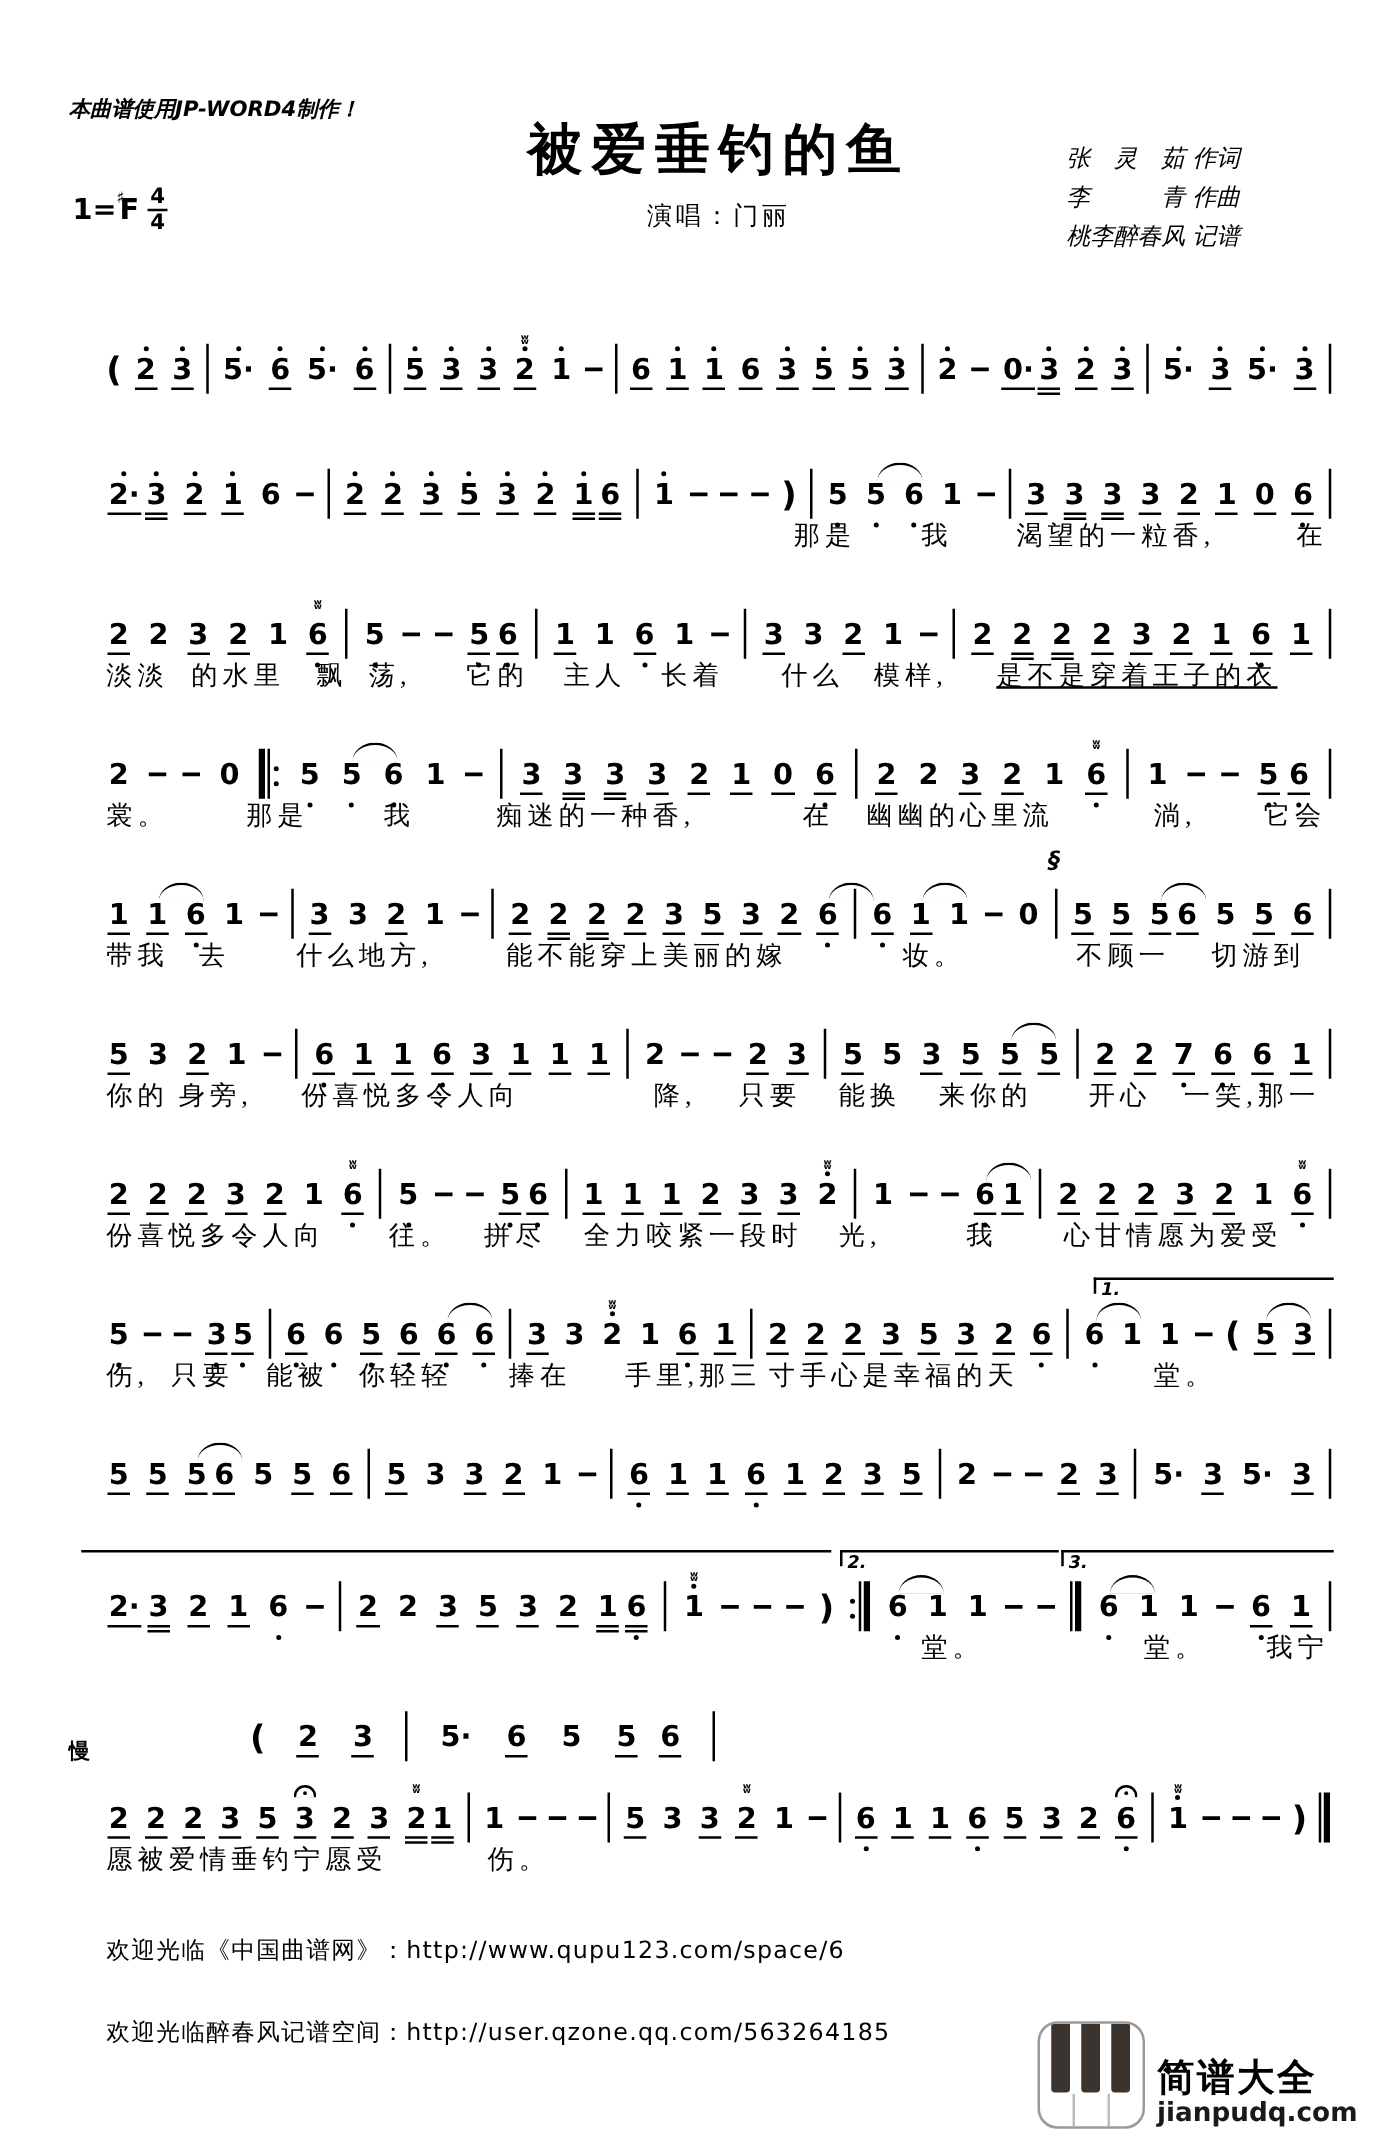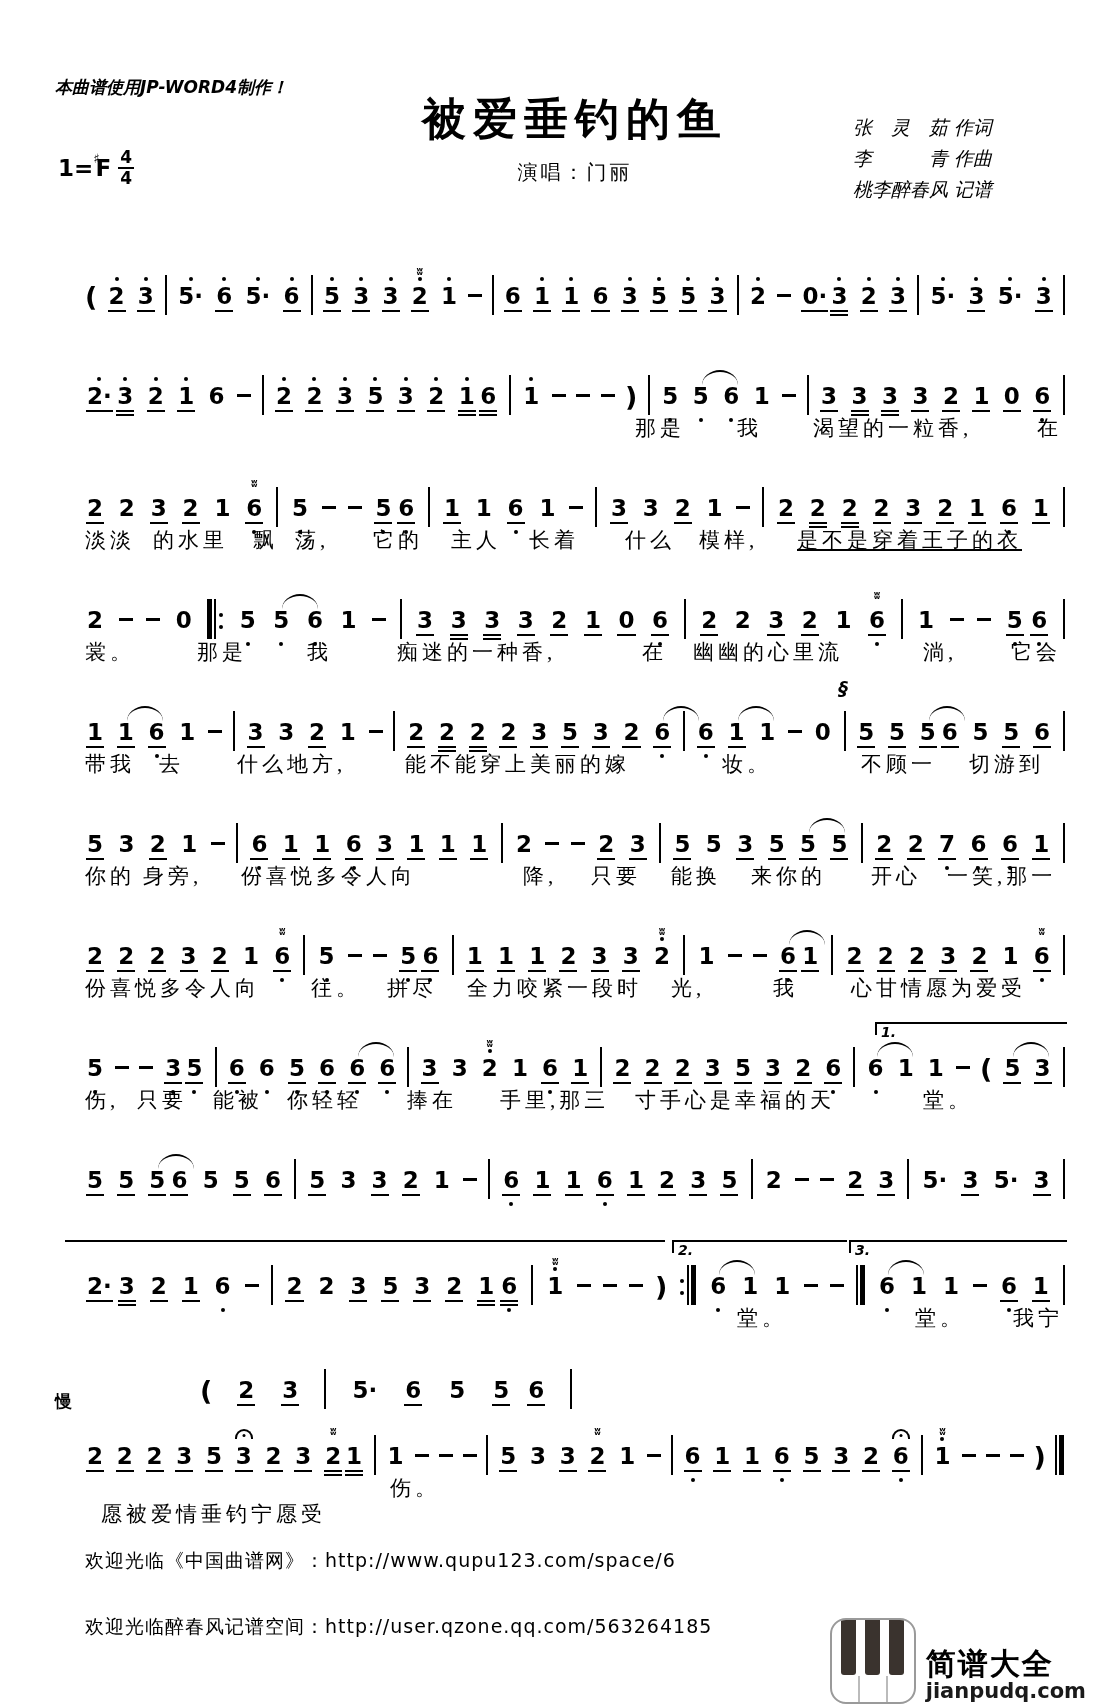--- a/index.html
+++ b/index.html
@@ -550,21 +550,21 @@
             <i class="bar"></i>
           </span>
         </div>
         <div class="lyr">
           <span style="left: 0px;">伤,</span>
           <span style="left: 52px;">只要</span>
           <span style="left: 128px;">能被</span>
           <span style="left: 202px;">你轻轻</span>
           <span style="left: 322px;">捧在</span>
           <span style="left: 415px;">手里,那三</span>
-          <span style="left: 550px;">寸手心是幸福的天</span>
+          <span style="left: 530px;">寸手心是幸福的天</span>
           <span style="left: 838px;">堂。</span>
         </div>
       </div>
       <div class="sys" style="margin-bottom: 50px;">
         <div class="notes">
           <span class="tok u1">5</span>
           <span class="tok u1">5</span>
           <span class="tok u1">5<i class="slur"></i></span>
           <span class="tok u1 tight">6</span>
           <span class="tok">5</span>
@@ -740,21 +740,21 @@
           <i class="dash"></i>
           <i class="dash"></i>
           <i class="dash"></i>
           <span class="paren">)</span>
           <span class="bl">
             <i class="bar"></i>
             <i class="bar thick"></i>
           </span>
         </div>
         <div class="lyr">
-          <span style="left: 16px; margin-top: 26px;">愿被爱情垂钓宁愿受</span>
+          <span style="left: 0px;">愿被爱情垂钓宁愿受</span>
           <span style="left: 305px;">伤。</span>
         </div>
       </div>
     </div>
 
   <div class="links">
     <div>欢迎光临《中国曲谱网》：http://www.qupu123.com/space/6</div>
     <div>欢迎光临醉春风记谱空间：http://user.qzone.qq.com/563264185</div>
   </div>
 

